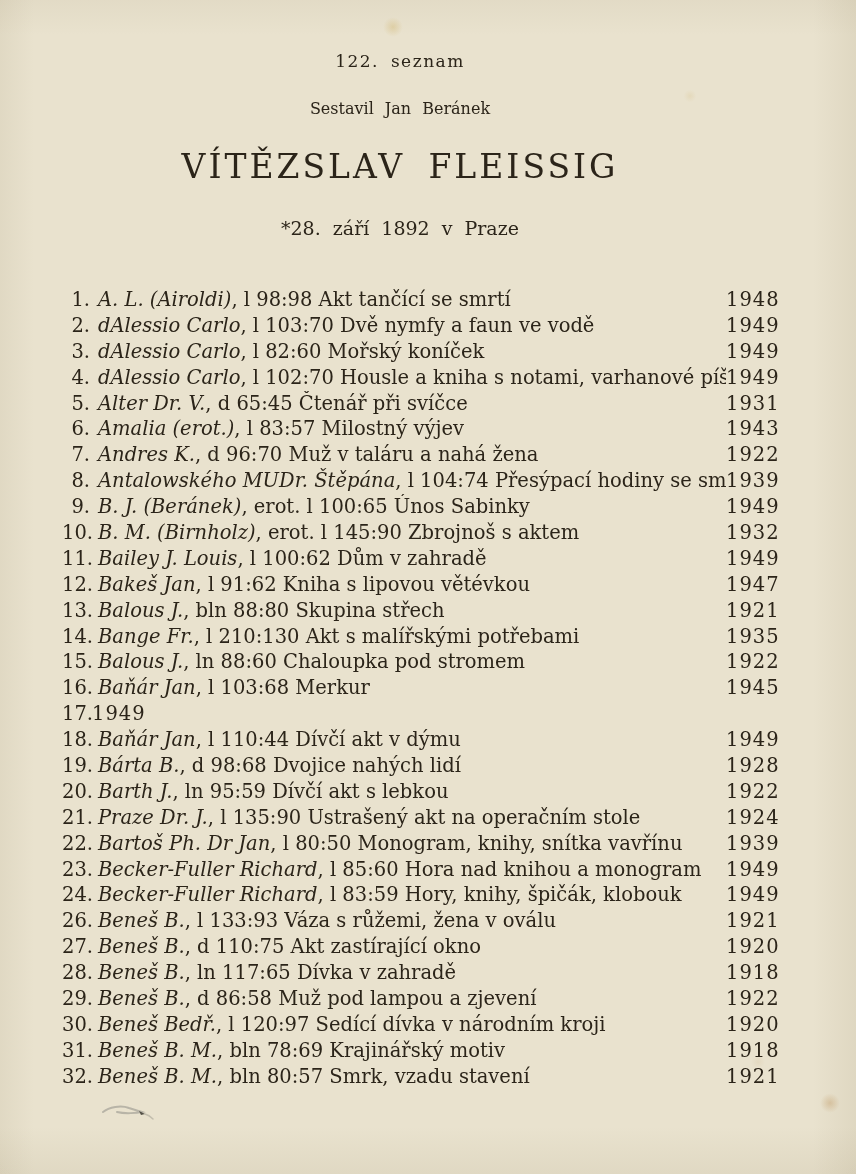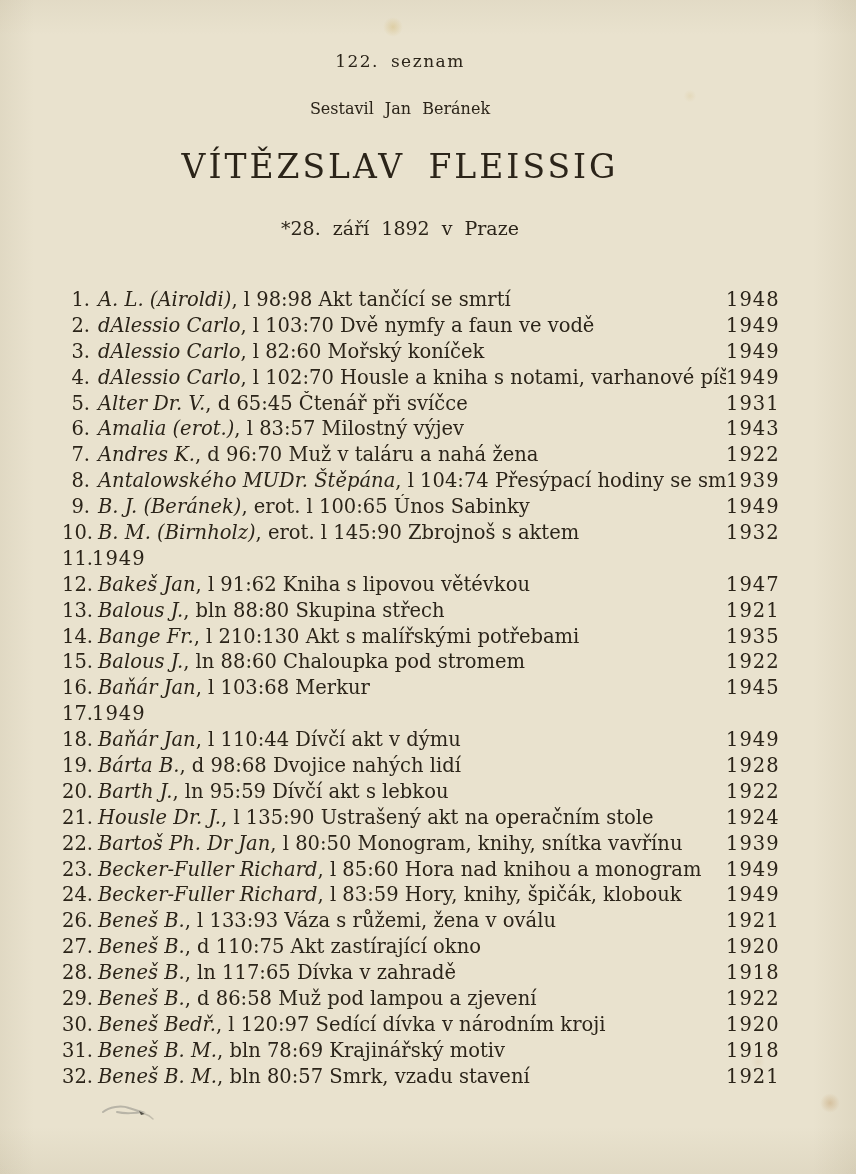--- a/index.html
+++ b/index.html
@@ -174,20 +174,21 @@
   </li>
 
   <li class="row">
     <span class="num">10.</span>
     <span class="text"><i class="name">B. M. (Birnholz)</i><span class="rest">, erot. l 145:90 Zbrojnoš s aktem</span></span>
     <span class="year">1932</span>
   </li>
 
   <li class="row">
     <span class="num">11.</span>
+    <span class="text"><i class="name">Bailey J. Louis</i><span class="rest">, l 100:62 Dům v zahradě</span></span>
     <span class="year">1949</span>
   </li>
 
   <li class="row">
     <span class="num">12.</span>
     <span class="text"><i class="name">Bakeš Jan</i><span class="rest">, l 91:62 Kniha s lipovou větévkou</span></span>
     <span class="year">1947</span>
   </li>
 
   <li class="row">
@@ -232,21 +233,21 @@
   </li>
 
   <li class="row">
     <span class="num">20.</span>
     <span class="text"><i class="name">Barth J.</i><span class="rest">, ln 95:59 Dívčí akt s lebkou</span></span>
     <span class="year">1922</span>
   </li>
 
   <li class="row">
     <span class="num">21.</span>
-    <span class="text"><i class="name">Housle Dr. J.</i><span class="rest">, l 135:90 Ustrašený akt na operačním stole</span></span>
+    <span class="text"><i class="name">Praze Dr. J.</i><span class="rest">, l 135:90 Ustrašený akt na operačním stole</span></span>
     <span class="year">1924</span>
   </li>
 
   <li class="row">
     <span class="num">22.</span>
     <span class="text"><i class="name">Bartoš Ph. Dr Jan</i><span class="rest">, l 80:50 Monogram, knihy, snítka vavřínu</span></span>
     <span class="year">1939</span>
   </li>
 
   <li class="row">

